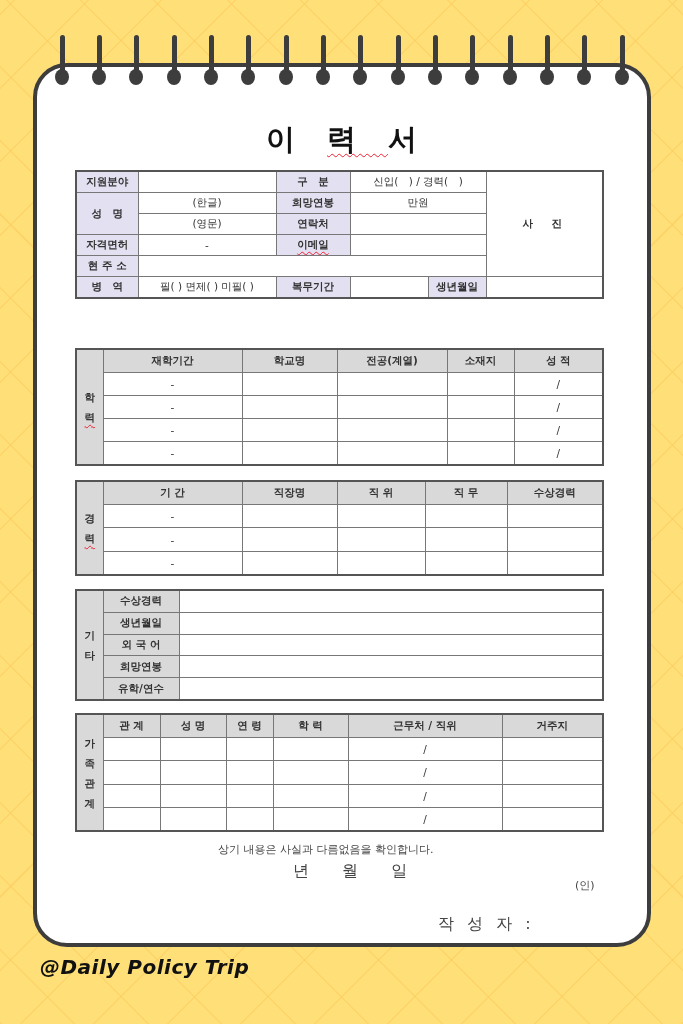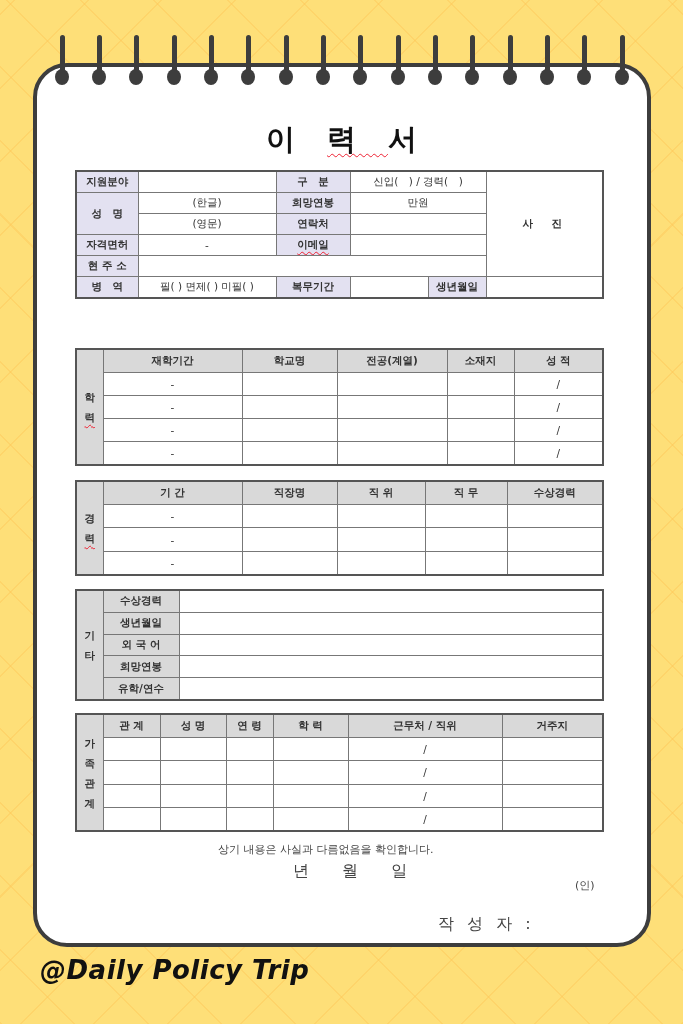--- a/index.html
+++ b/index.html
@@ -40,21 +40,21 @@
   td.right { text-align:right; }
   .red { text-decoration: underline wavy #e23; text-decoration-thickness:1px; text-underline-offset:3px; }
 
   .confirm { position:absolute; left:218px; top:842px; font-size:11px; color:#444; }
   .date { position:absolute; left:293px; top:861px; font-size:16px; color:#444; word-spacing:0; }
   .date span { display:inline-block; margin-right:28px; }
   .author { position:absolute; left:438px; top:878px; font-size:16px; color:#444; letter-spacing:4px;margin-top:36px; }
   .seal { position:absolute; left:575px; top:878px; font-size:11px; color:#444; }
 
   .footer {
-    position:absolute; left:40px; top:955px; font-size:26px; font-weight:bold;
+    position:absolute; left:40px; top:955px; font-size:20px; font-weight:bold;
     color:#111; font-family:"DejaVu Sans", sans-serif; font-style:italic; letter-spacing:0.5px;
   }
 </style>
 </head>
 <body>
 
 <div class="card"></div>
 
 <div>
   <div class="ring" style="left:55px;top:35px">

